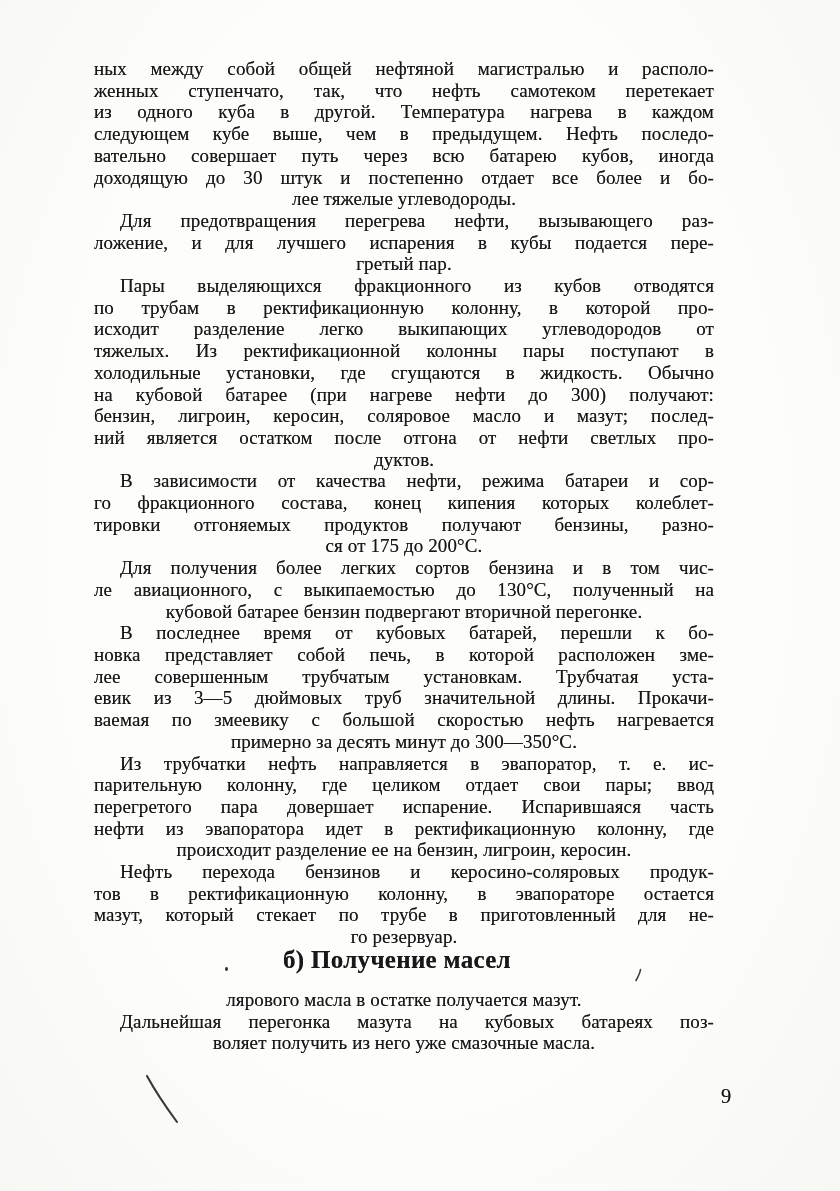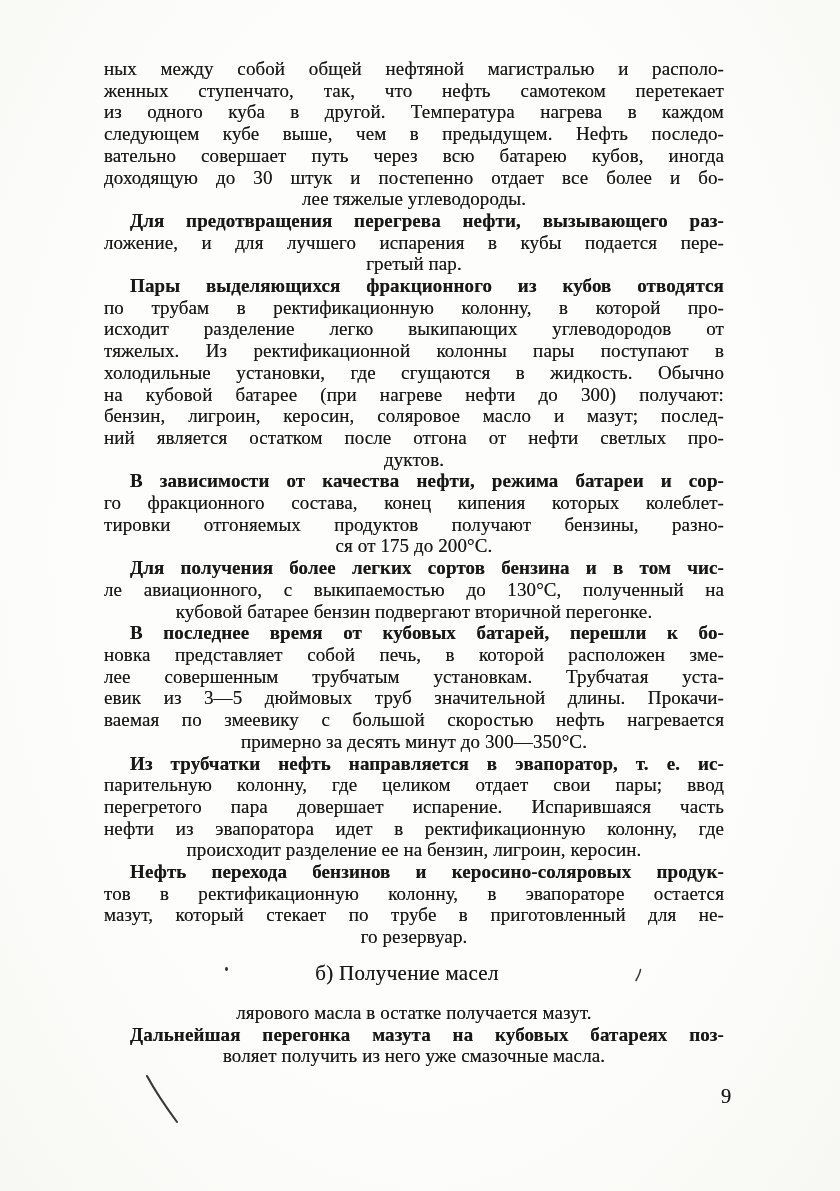--- a/index.html
+++ b/index.html
@@ -15,43 +15,42 @@
     font-family: "Liberation Serif", "DejaVu Serif", serif;
     color: #181818;
   }
   .sheet {
     position: absolute;
     inset: 0;
     background: radial-gradient(ellipse at 50% 45%, #fdfdfb 60%, #f7f7f4 100%);
   }
   .text-block {
     position: absolute;
-    left: 104px;
+    left: 94px;
     top: 58px;
     width: 620px;
     font-size: 19px;
     line-height: 21.7px;
     text-shadow: 0 0 0.45px rgba(20,20,20,0.65);
     letter-spacing: 0.1px;
   }
   .para { margin: 0; }
   .line { white-space: normal; }
   .line.fill {
     text-align: justify;
     text-align-last: justify;
   }
   .line.end { text-align: center; }
-  .line.ind { text-indent: 26px; font-weight: bold; }
+  .line.ind { text-indent: 26px; }
   .section-heading {
-    font-weight: normal;
-    font-size: 21px;
+    font-weight: bold;
+    font-size: 25px;
     line-height: 24px;
     text-align: center;
     padding-right: 14px;
-    margin-top: 13px;
     margin-bottom: 17px;
     letter-spacing: 0.3px;
   }
   .page-number {
     position: absolute;
     left: 714px;
     top: 1084px;
     width: 24px;
     font-size: 20.5px;
     line-height: 24px;

